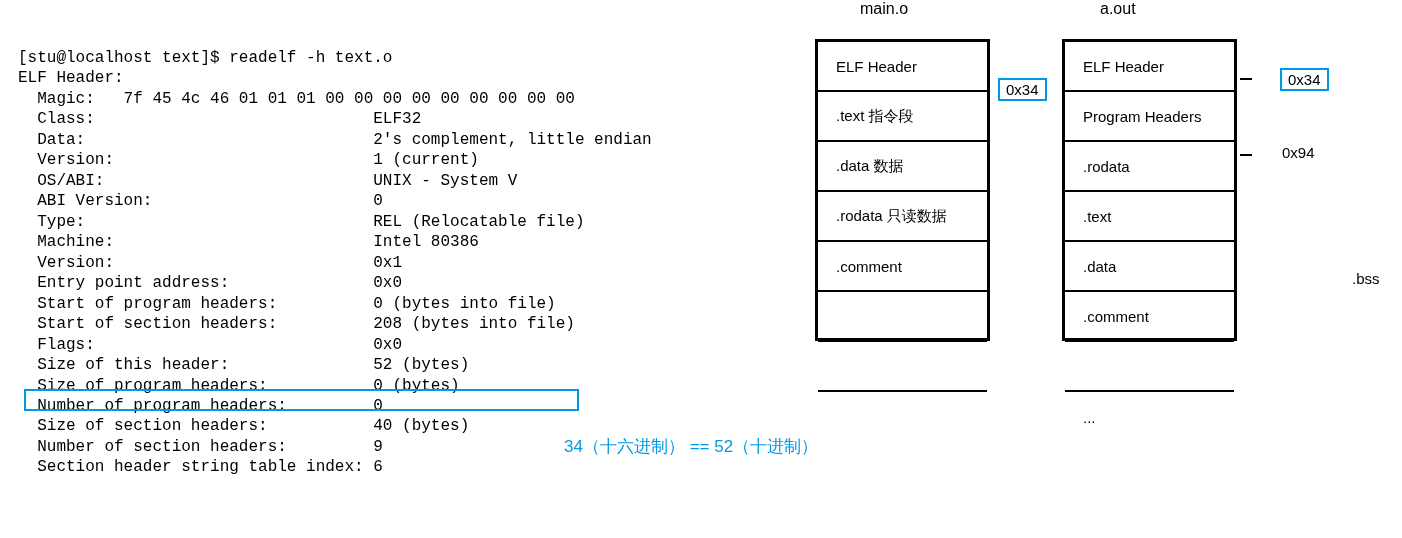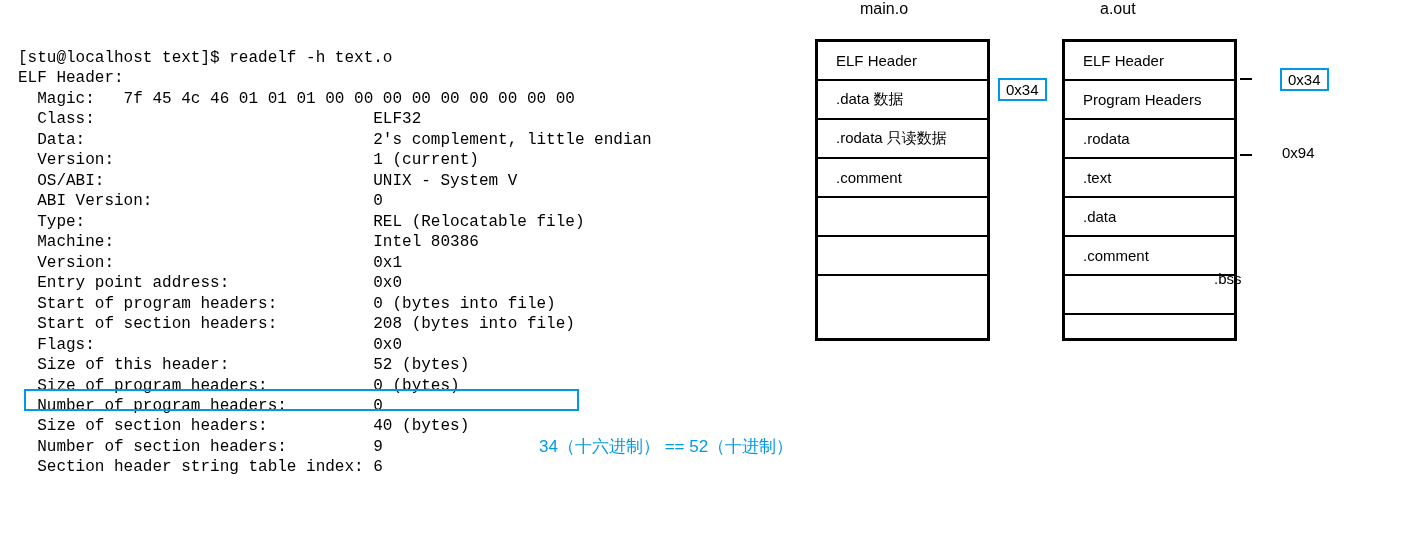--- a/index.html
+++ b/index.html
@@ -38,21 +38,21 @@
     font-size: 16px;
     color: #000;
   }
   .file-layout {
     position: absolute;
     border: 3px solid #000;
     width: 175px;
   }
   .file-row {
     border-bottom: 2px solid #000;
-    height: 39px;
+    height: 50px;
     display: flex;
     align-items: center;
     padding-left: 18px;
     font-family: sans-serif;
     font-size: 15px;
     color: #000;
   }
   .file-row:last-child { border-bottom: none; }
   .offset-box {
     position: absolute;
@@ -93,25 +93,26 @@
 <span>  Flags:                             0x0</span>
 <span>  Size of this header:               52 (bytes)</span>
 <span>  Size of program headers:           0 (bytes)</span>
 <span>  Number of program headers:         0</span>
 <span>  Size of section headers:           40 (bytes)</span>
 <span>  Number of section headers:         9</span>
 <span>  Section header string table index: 6</span></div>
 
 <div class="highlight-box" style="left:24px; top:389px; width:555px; height:22px;"></div>
 
-<div class="annotation-text" style="left:539px; top:435px;text-align:right;">34（十六进制） == 52（十进制）</div>
+<div class="annotation-text" style="left:564px; top:435px;text-align:right;">34（十六进制） == 52（十进制）</div>
 
 <div class="diagram-label" style="left:860px; top:0px;">main.o</div>
 <div class="file-layout" style="left:815px; top:39px; height:302px;">
   <div class="file-row">ELF Header</div>
+  <div class="file-row">.text 指令段</div>
   <div class="file-row">.data  数据</div>
   <div class="file-row">.rodata 只读数据</div>
   <div class="file-row">.comment</div>
   <div class="file-row"></div>
   <div class="file-row"></div>
   <div class="file-row"></div>
 </div>
 <div class="offset-box" style="left:998px; top:78px;">0x34</div>
 
 <div class="diagram-label" style="left:1100px; top:0px;">a.out</div>
@@ -122,13 +123,13 @@
   <div class="file-row">.text</div>
   <div class="file-row">.data</div>
   <div class="file-row">.comment</div>
   <div class="file-row"></div>
   <div class="file-row">...</div>
 </div>
 <div class="tick" style="left:1240px; top:78px;"></div>
 <div class="offset-box" style="left:1280px; top:68px;">0x34</div>
 <div class="tick" style="left:1240px; top:154px;"></div>
 <div class="offset-plain" style="left:1282px; top:144px;">0x94</div>
-<div class="offset-plain" style="left:1214px; top:270px;">.bss</div>
+<div class="offset-plain" style="left:1352px; top:270px;">.bss</div>
 
 </body></html>

